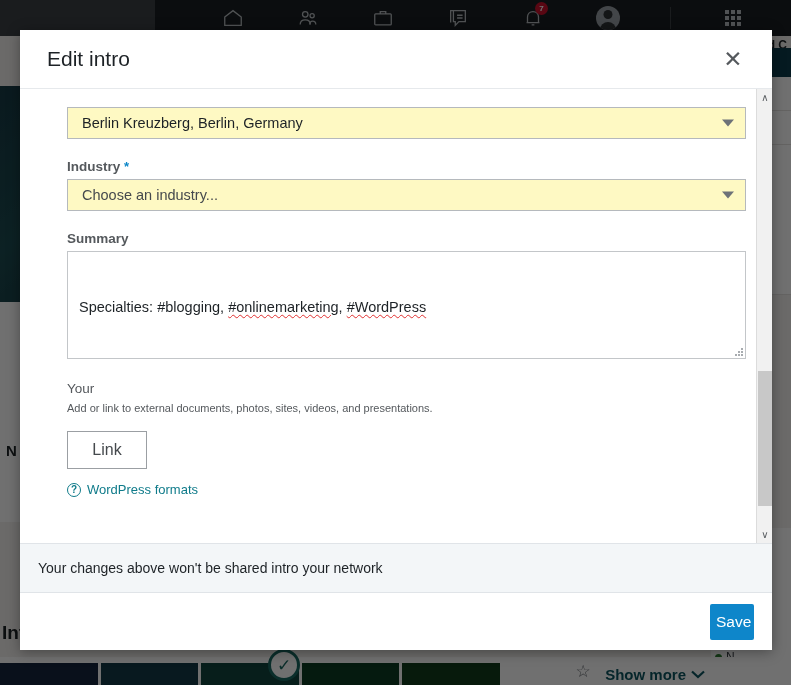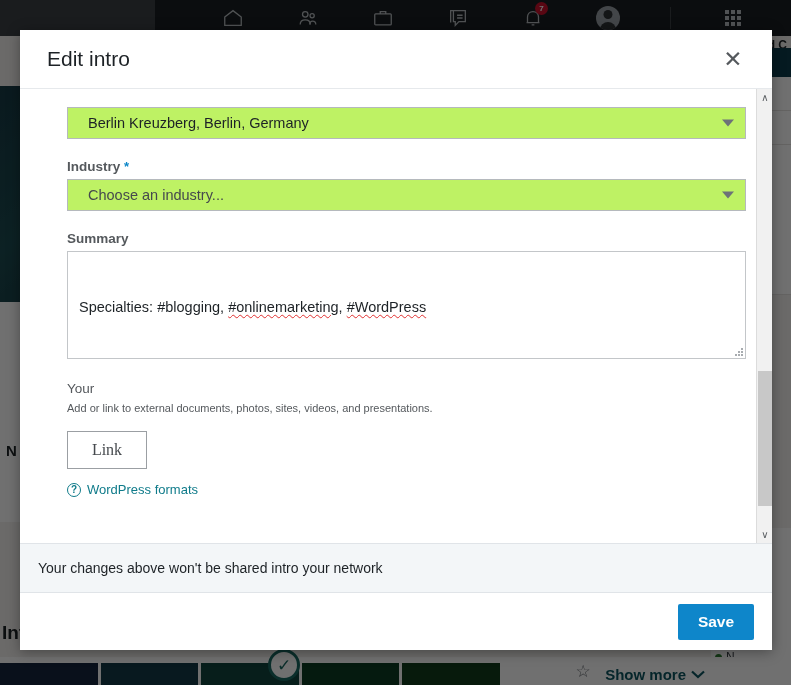--- a/index.html
+++ b/index.html
@@ -311,24 +311,24 @@
   .select-wrap {
     position: relative;
     width: 679px;
     height: 32px;
     margin-bottom: 20px;
   }
   .select-box {
     width: 100%;
     height: 32px;
     border: 1px solid #b5b9bd;
-    background: #bef264;
+    background: #fef9c3;
     font-size: 14.5px;
     color: #1d2226;
-    padding: 0 32px 0 20px;
+    padding: 0 32px 0 14px;
     line-height: 30px;
     font-family: "Liberation Sans", sans-serif;
     white-space: nowrap;
     overflow: hidden;
     text-overflow: ellipsis;
     cursor: pointer;
   }
   .select-arrow {
     position: absolute;
     right: 12px; top: 50%;
@@ -404,21 +404,21 @@
     font-family: "Liberation Sans", sans-serif;
   }
   .btn-link {
     width: 80px; height: 38px;
     border: 1px solid #9b9fa3;
     background: #ffffff;
     color: #45494d;
     font-size: 16px;
     font-weight: 400;
     cursor: pointer;
-    font-family: Liberation Serif, serif;
+    font-family: Liberation Sans, sans-serif;
   }
   .supported {
     display: flex;
     align-items: center;
     gap: 6px;
     font-size: 13px;
     color: #0f7b8a;
     cursor: pointer;
     width: fit-content;
   }
@@ -478,27 +478,27 @@
   }
   .modal-footer {
     flex: 0 0 57px;
     display: flex;
     align-items: center;
     justify-content: flex-end;
     padding-right: 18px;
     background: #ffffff;
   }
   .btn-save {
-    width: 76px; height: 36px;
+    width: 44px; height: 36px;
     background: #0e86ca;
     color: #ffffff;
     border: none;
     border-radius: 2px;
     font-size: 15.5px;
-    font-weight: 700;
+    font-weight: 400;
     cursor: pointer;
     font-family: "Liberation Sans", sans-serif;
   }
 </style>
 </head>
 <body>
 
 <div id="root">
 
   <div class="bg-page">

